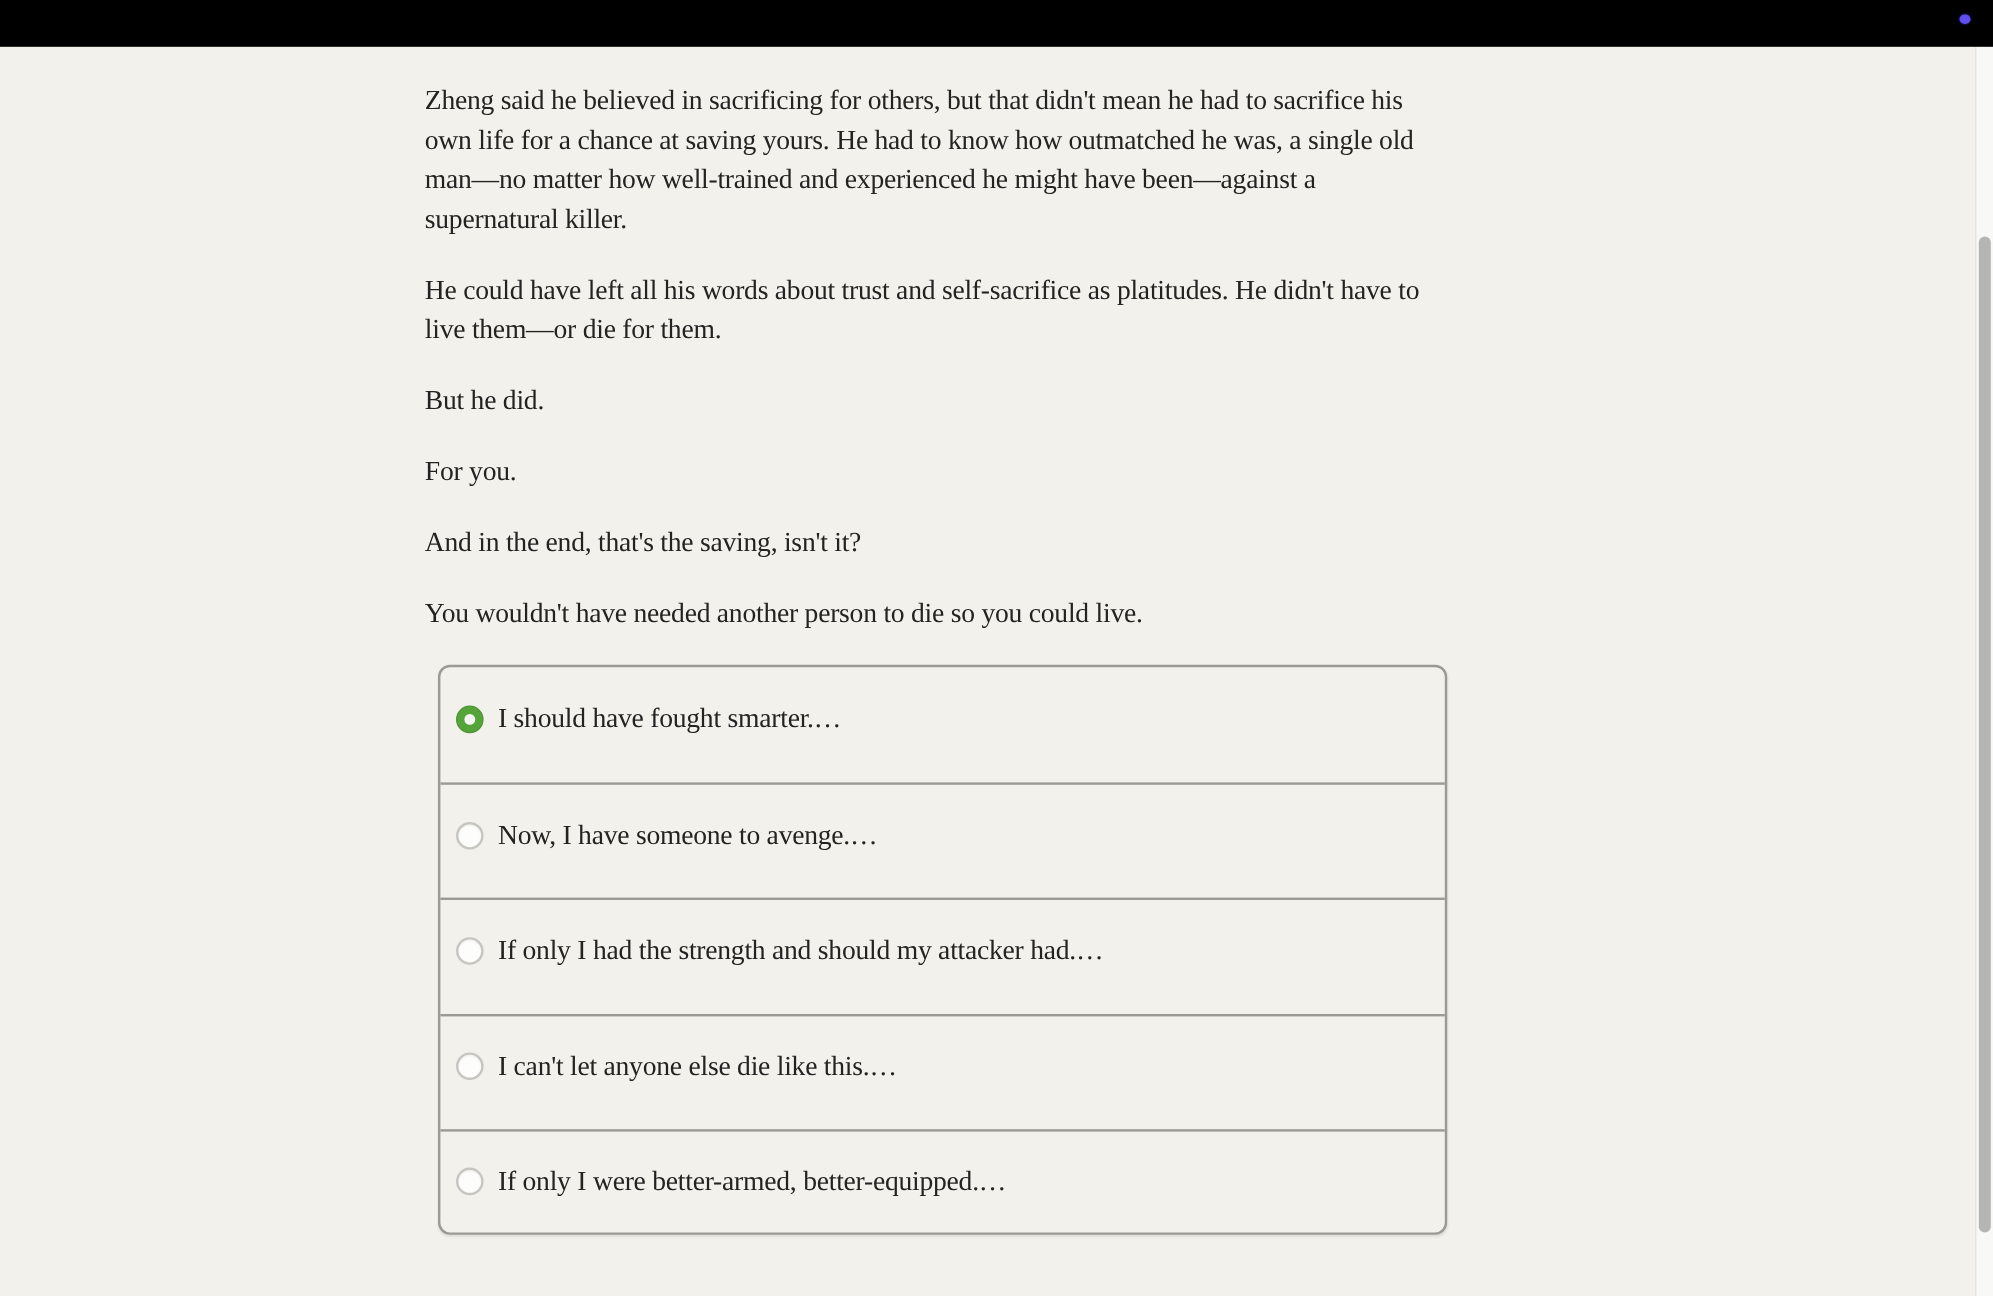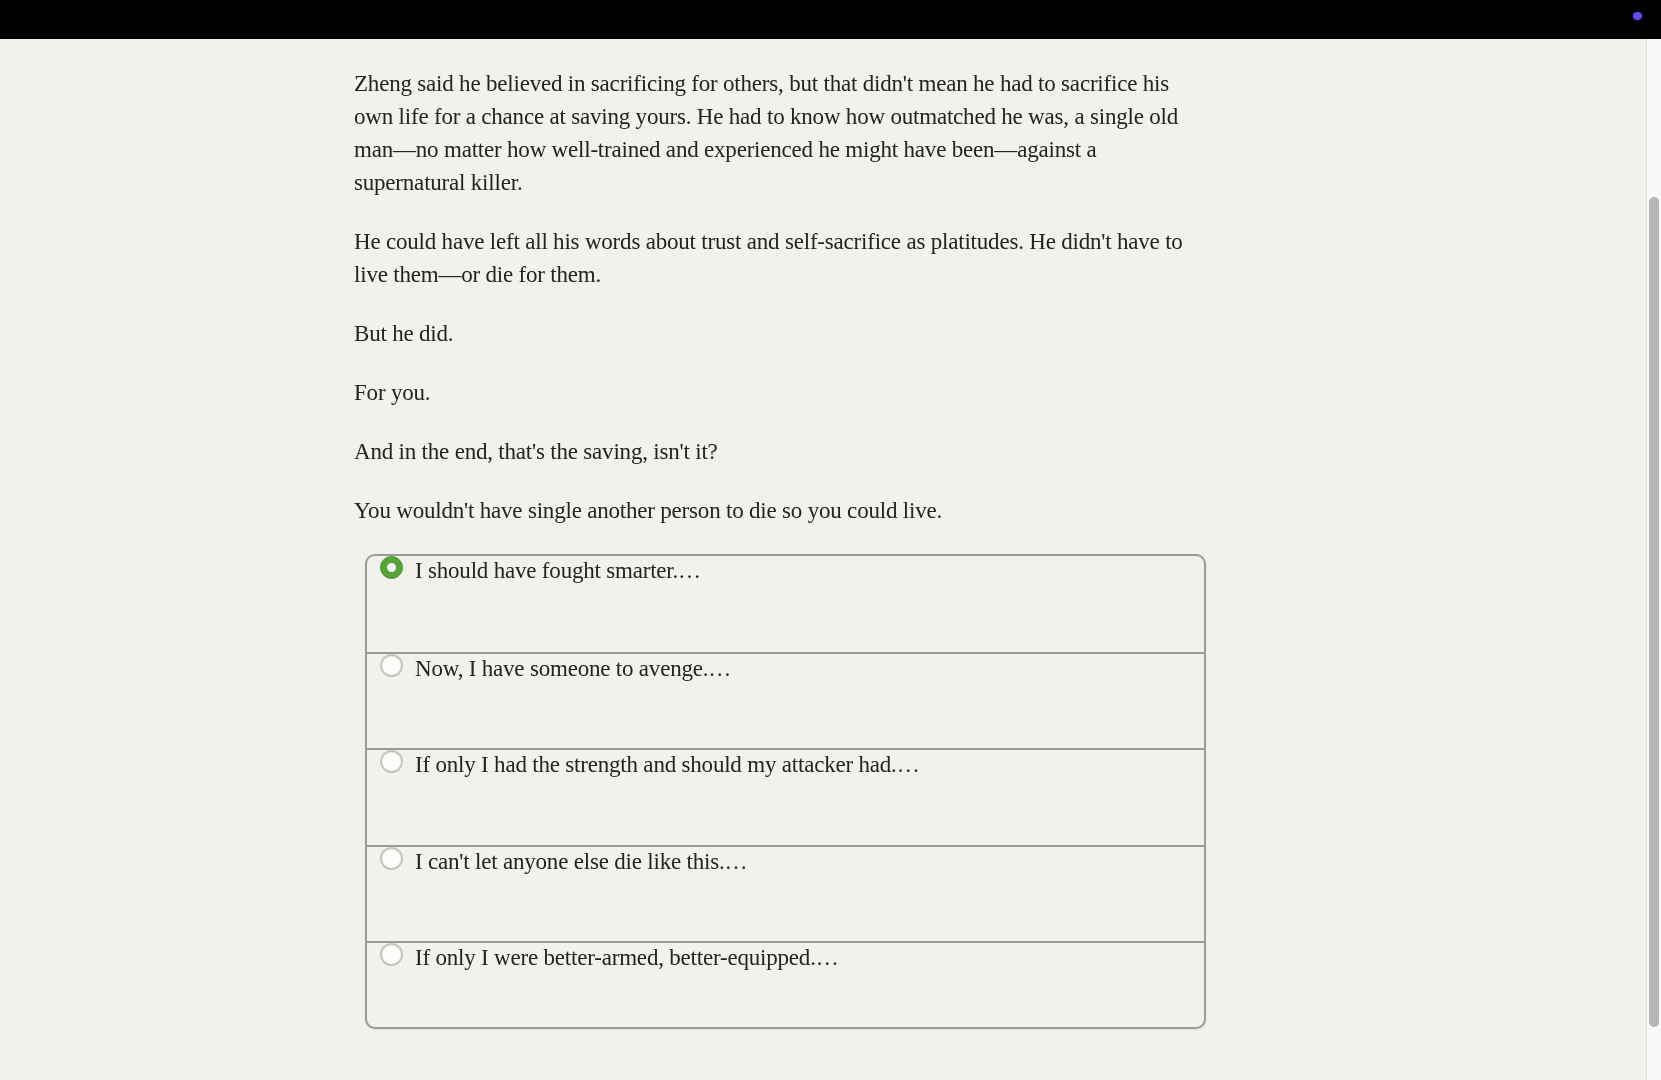--- a/index.html
+++ b/index.html
@@ -85,20 +85,21 @@
     width: 841px;
     border: 2px solid #9b9a94;
     border-radius: 10px;
     background: #f2f1eb;
     box-shadow: 0 1px 2px rgba(0,0,0,0.08);
   }
   .choice-row {
     box-sizing: border-box;
     height: 86.2px;
     display: flex;
+    align-items: center;
     padding-left: 13px;
     cursor: pointer;
   }
   .choice-row + .choice-row {
     border-top: 2px solid #9b9a94;
     margin-top: 10px;
   }
   .choice-row .label {
     font-size: 23px;
     line-height: 30px;
@@ -146,21 +147,21 @@
 <div class="scrollbar">
   <div class="scroll-thumb"></div>
 </div>
 
 <div class="content">
   <p>Zheng said he believed in sacrificing for others, but that didn't mean he had to sacrifice his own life for a chance at saving yours. He had to know how outmatched he was, a single old man—no matter how well-trained and experienced he might have been—against a supernatural killer.</p>
   <p>He could have left all his words about trust and self-sacrifice as platitudes. He didn't have to live them—or die for them.</p>
   <p>But he did.</p>
   <p>For you.</p>
   <p>And in the end, that's the saving, isn't it?</p>
-  <p>You wouldn't have single another person to die so you could live.</p>
+  <p>You wouldn't have needed another person to die so you could live.</p>
 
   <div class="choice-box">
     <div class="choice-row">
       <span class="radio selected"></span>
       <span class="label">I should have fought smarter.…</span>
     </div>
     <div class="choice-row">
       <span class="radio unselected"></span>
       <span class="label">Now, I have someone to avenge.…</span>
     </div>

